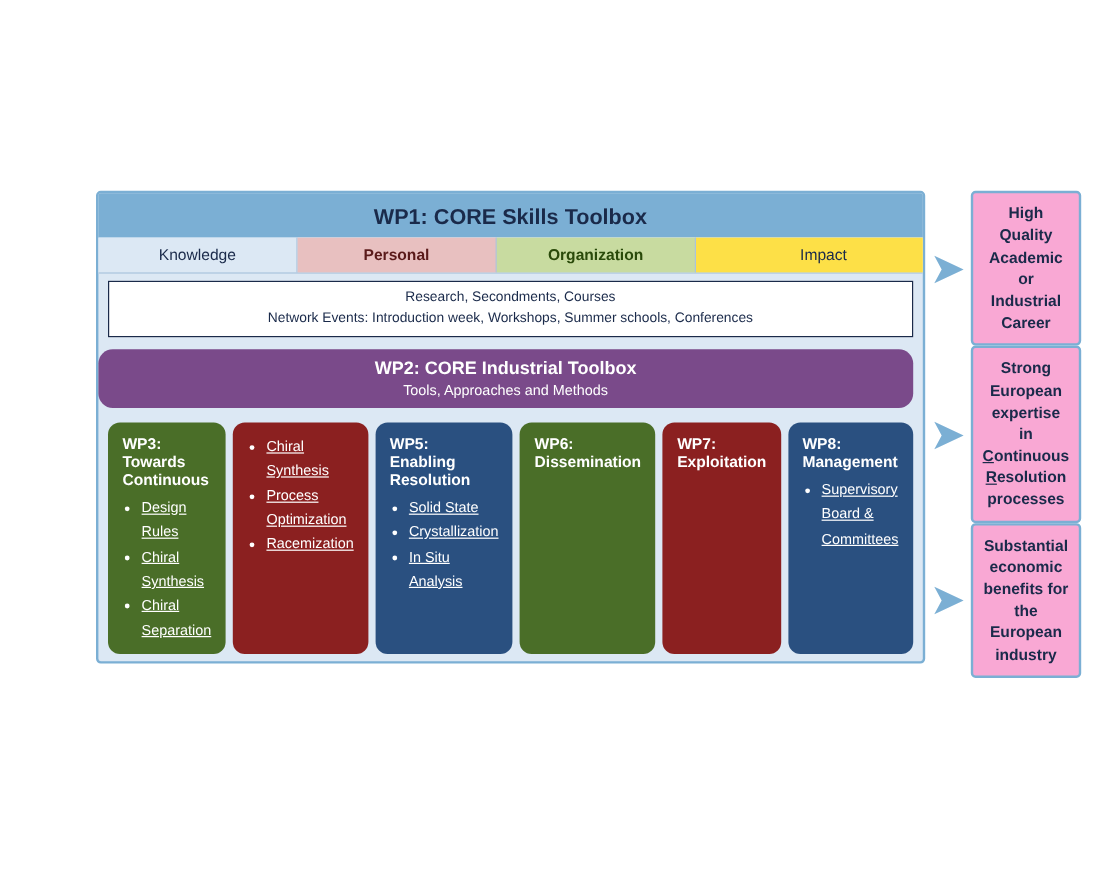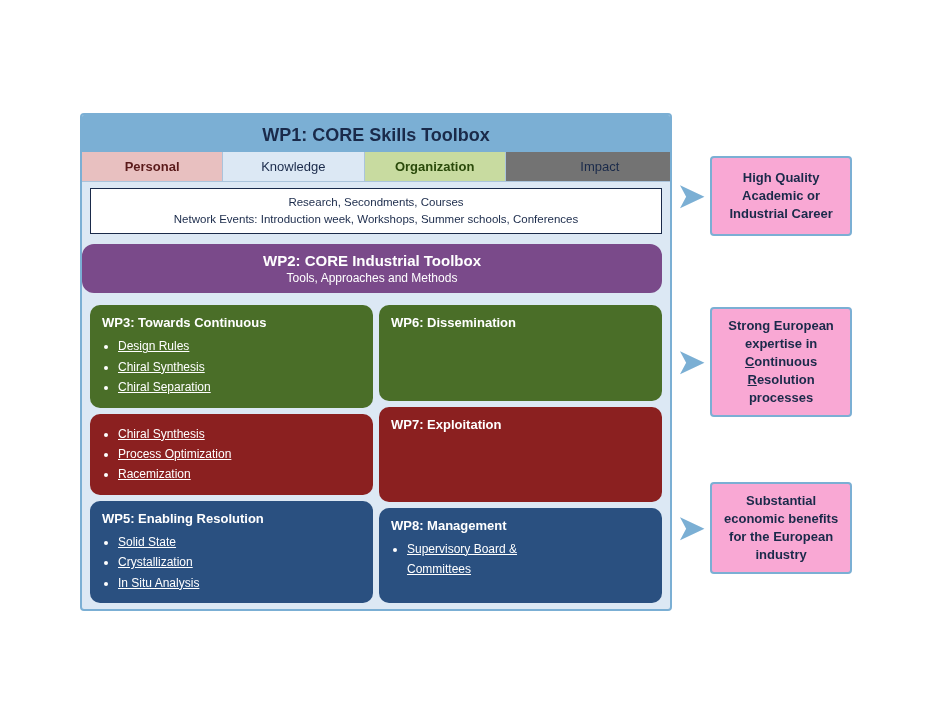--- a/index.html
+++ b/index.html
@@ -57,21 +57,21 @@
       background: #e8c0c0;
       color: #5a1a1a;
       font-weight: 600;
     }
     .skills-cell.organization {
       background: #c8dba0;
       color: #2a4a0a;
       font-weight: 600;
     }
     .skills-cell.impact {
-      background: #737373;
+      background: #fde047;
       color: #1a2a4a;
       padding-left: 28px;
     }
     .research-box {
       margin: 6px 8px 4px 8px;
       border: 1.5px solid #1a2a4a;
       background: #fff;
       padding: 5px 8px;
       font-size: 11.5px;
       color: #1a2a4a;
@@ -97,21 +97,21 @@
     .wp-grid {
       display: flex;
       flex-direction: row;
       gap: 6px;
       margin: 6px 8px 6px 8px;
       flex: 1;
     }
     .wp-col {
       flex: 1;
       display: flex;
-      flex-direction: column;
+      flex-direction: row;
       gap: 6px;
     }
     .wp-box {
       border-radius: 10px;
       padding: 10px 12px;
       color: #fff;
       flex: 1;
     }
     .wp-box.green { background: #4a6e28; }
     .wp-box.red { background: #8b2020; }
@@ -175,22 +175,22 @@
   </style>
 </head>
 <body>
 
 <div class="outer-container">
   <div class="main-diagram">
 
     <div class="wp1-header">WP1: CORE Skills Toolbox</div>
 
     <div class="skills-row">
+      <div class="skills-cell">Knowledge</div>
       <div class="skills-cell personal">Personal</div>
-      <div class="skills-cell">Knowledge</div>
       <div class="skills-cell organization">Organization</div>
       <div class="skills-cell impact">Impact</div>
     </div>
 
     <div class="research-box">
       <div>Research, Secondments, Courses</div>
       <div>Network Events: Introduction week, Workshops, Summer schools, Conferences</div>
     </div>
 
     <div class="wp2-box">

